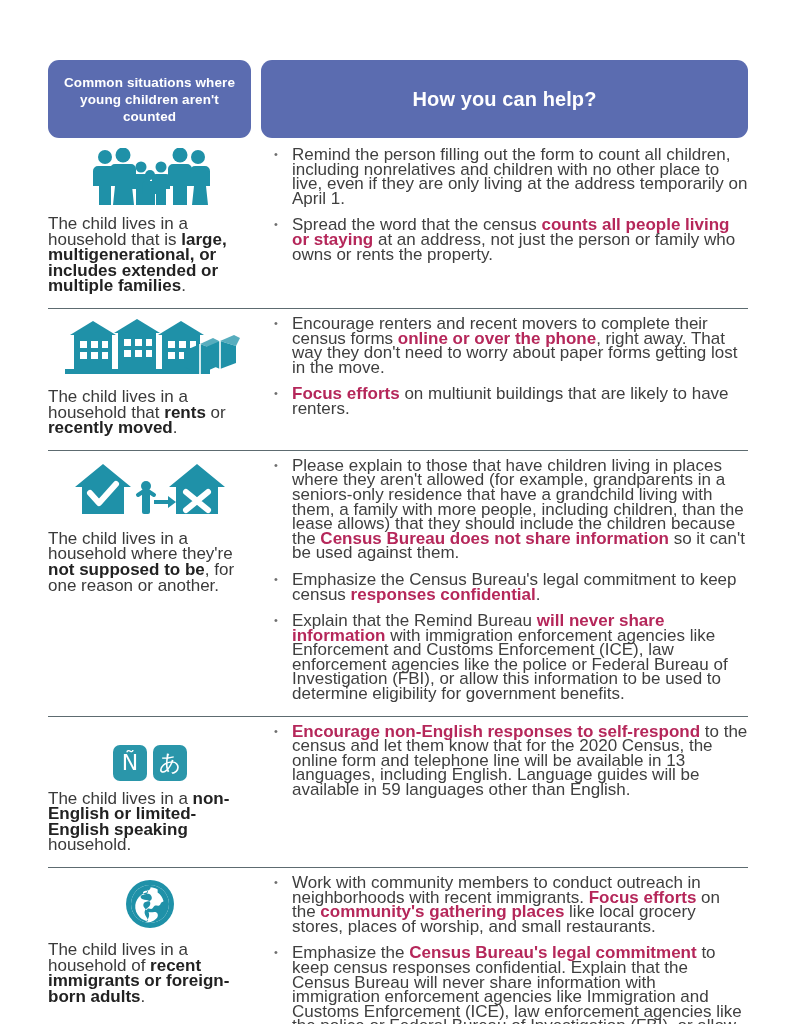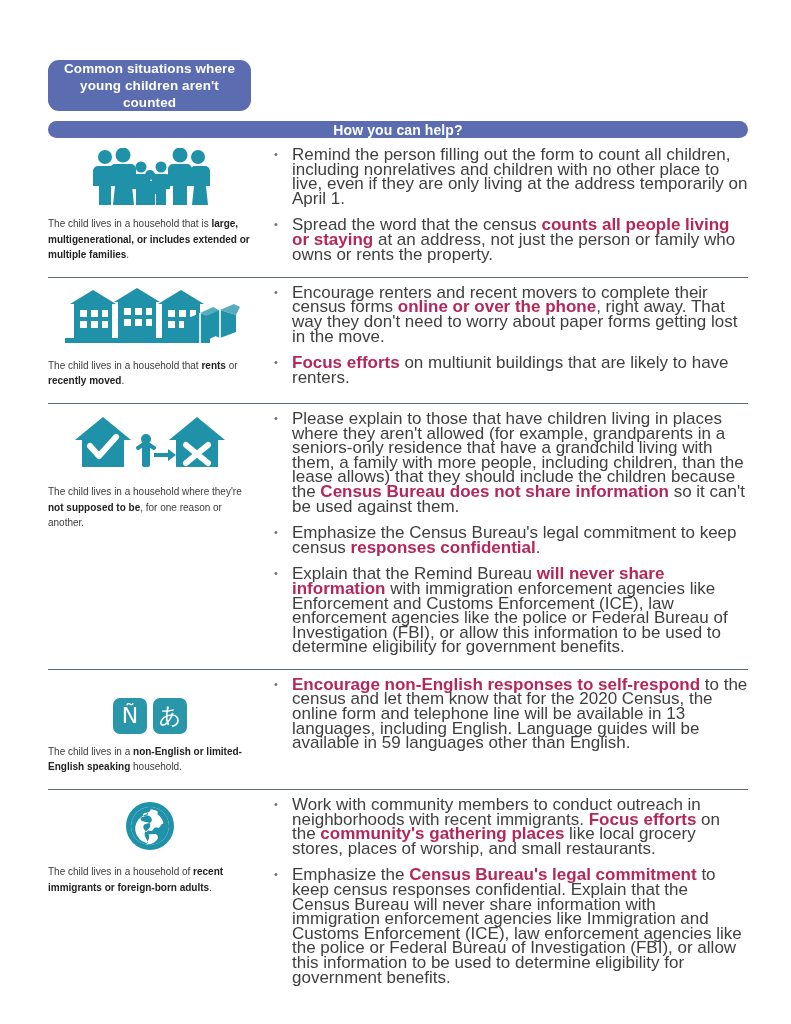--- a/index.html
+++ b/index.html
@@ -23,21 +23,20 @@
 
   
   .header-row {
     position: absolute;
     left: 48px;
     top: 60px;
     width: 700px;
     height: 78px;
     display: flex;
     gap: 10px;
-    flex-direction: column;
   }
   .hdr {
     background: #5b6cb0;
     border-radius: 11px;
     color: #ffffff;
     display: flex;
     align-items: center;
     justify-content: center;
     text-align: center;
     font-weight: bold;
@@ -45,21 +44,21 @@
   }
   .hdr-left {
     width: 203px;
     font-size: 13.5px;
     line-height: 17px;
     padding: 0 10px;
     box-sizing: border-box;
   }
   .hdr-right {
     flex: 1;
-    font-size: 14px;
+    font-size: 20px;
   }
 
   
   .table-body {
     position: absolute;
     left: 48px;
     top: 140px;
     width: 700px;
   }
   .row {
@@ -83,21 +82,21 @@
   }
 
   .icon-wrap {
     display: flex;
     align-items: flex-end;
     justify-content: center;
     min-height: 56px;
     margin-bottom: 10px;
   }
   .caption {
-    font-size: 10px;
+    font-size: 17px;
     line-height: 15.6px;
     color: #3a3a3a;
   }
   .caption b { font-weight: bold; color: #222; }
 
   
   ul.bullets {
     list-style: none;
     margin: 0;
     padding: 0;

